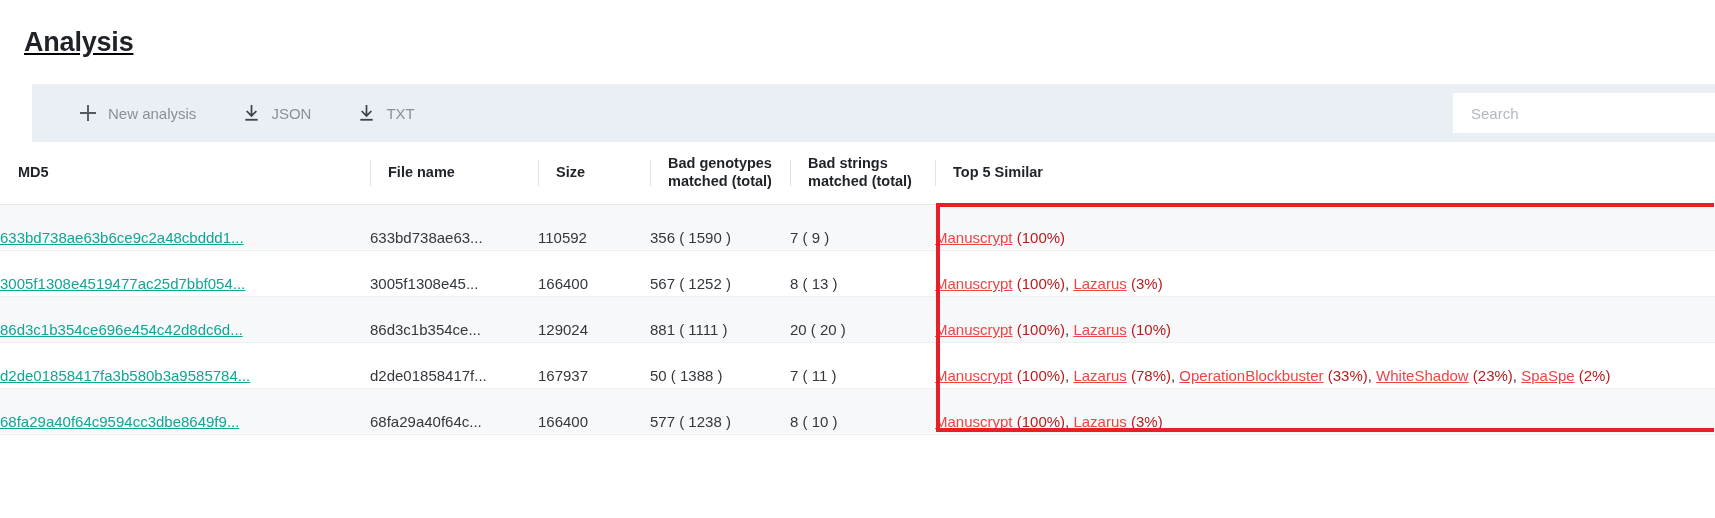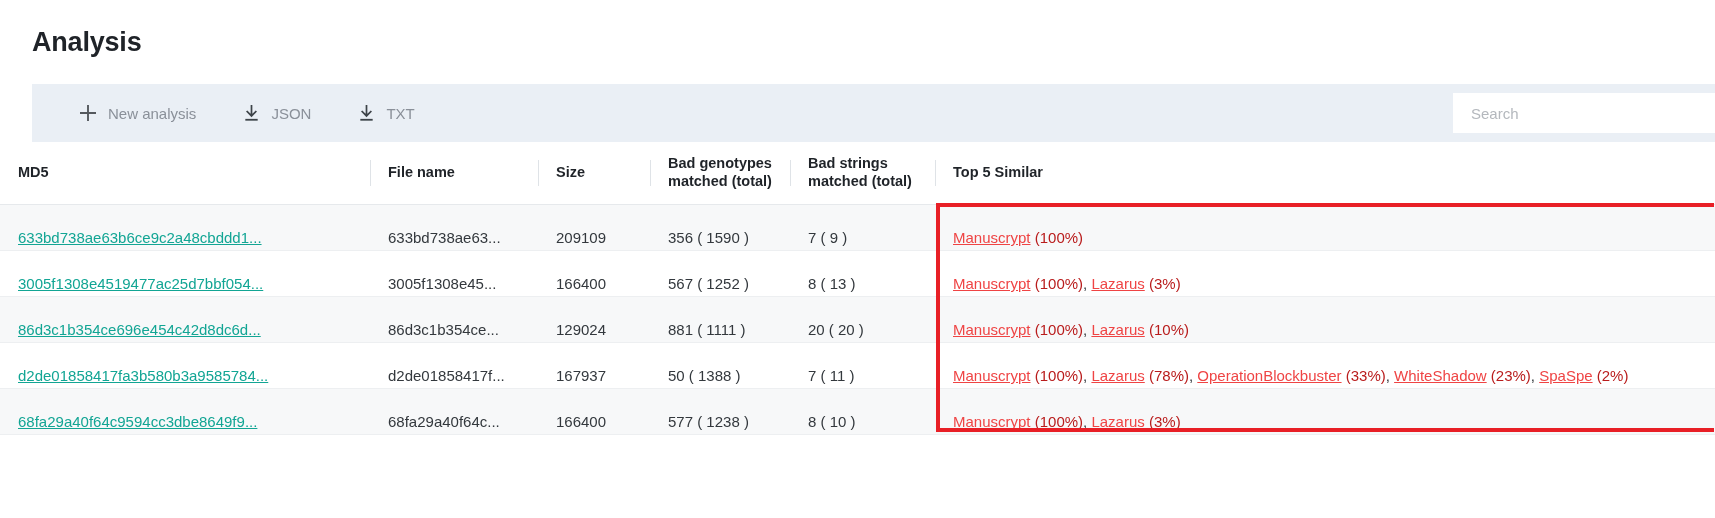--- a/index.html
+++ b/index.html
@@ -11,21 +11,22 @@
     overflow: hidden;
   }
   .app { position: relative; width: 1715px; height: 518px; background: #fff; }
 
   
   .page-header {
     height: 84px;
     background: #ffffff;
     display: flex;
     align-items: center;
-    padding-left: 32px;
+    padding-left: 24px;
+    text-decoration: underline;
   }
   .page-title {
     font-size: 27px;
     font-weight: bold;
     color: #1f2328;
     letter-spacing: -0.2px;
   }
 
   
   .toolbar {
@@ -96,21 +97,21 @@
   }
 
   .tbl tbody td {
     font-size: 15px;
     color: #33383d;
     height: 46px;
     vertical-align: middle;
     padding: 0;
     border-bottom: 1px solid #edeff1;
   }
-  .td-inner { padding-left: 18px; line-height: 1.35; margin-top: 23px; }
+  .td-inner { line-height: 1.35; margin-top: 23px; }
   .tbl tbody tr.alt td { background: #f7f8f9; }
   .tbl tbody tr.plain td { background: #ffffff; }
 
   .md5-link {
     color: #12a594;
     text-decoration: underline;
     cursor: pointer;
     font-size: 15px;
   }
   .fam-link {
@@ -263,21 +264,21 @@
     </thead>
     <tbody id="tbody">
         <tr class="alt">
           <td>
             <div class="td-inner"><a class="md5-link" href="#">633bd738ae63b6ce9c2a48cbddd1...</a></div>
           </td>
           <td>
             <div class="td-inner">633bd738ae63...</div>
           </td>
           <td>
-            <div class="td-inner">209109</div>
+            <div class="td-inner">110592</div>
           </td>
           <td>
             <div class="td-inner">356 ( 1590 )</div>
           </td>
           <td>
             <div class="td-inner">7 ( 9 )</div>
           </td>
           <td>
             <div class="td-inner"><a class="fam-link" href="#">Manuscrypt</a> <span class="pct">(100%)</span></div>
           </td>

